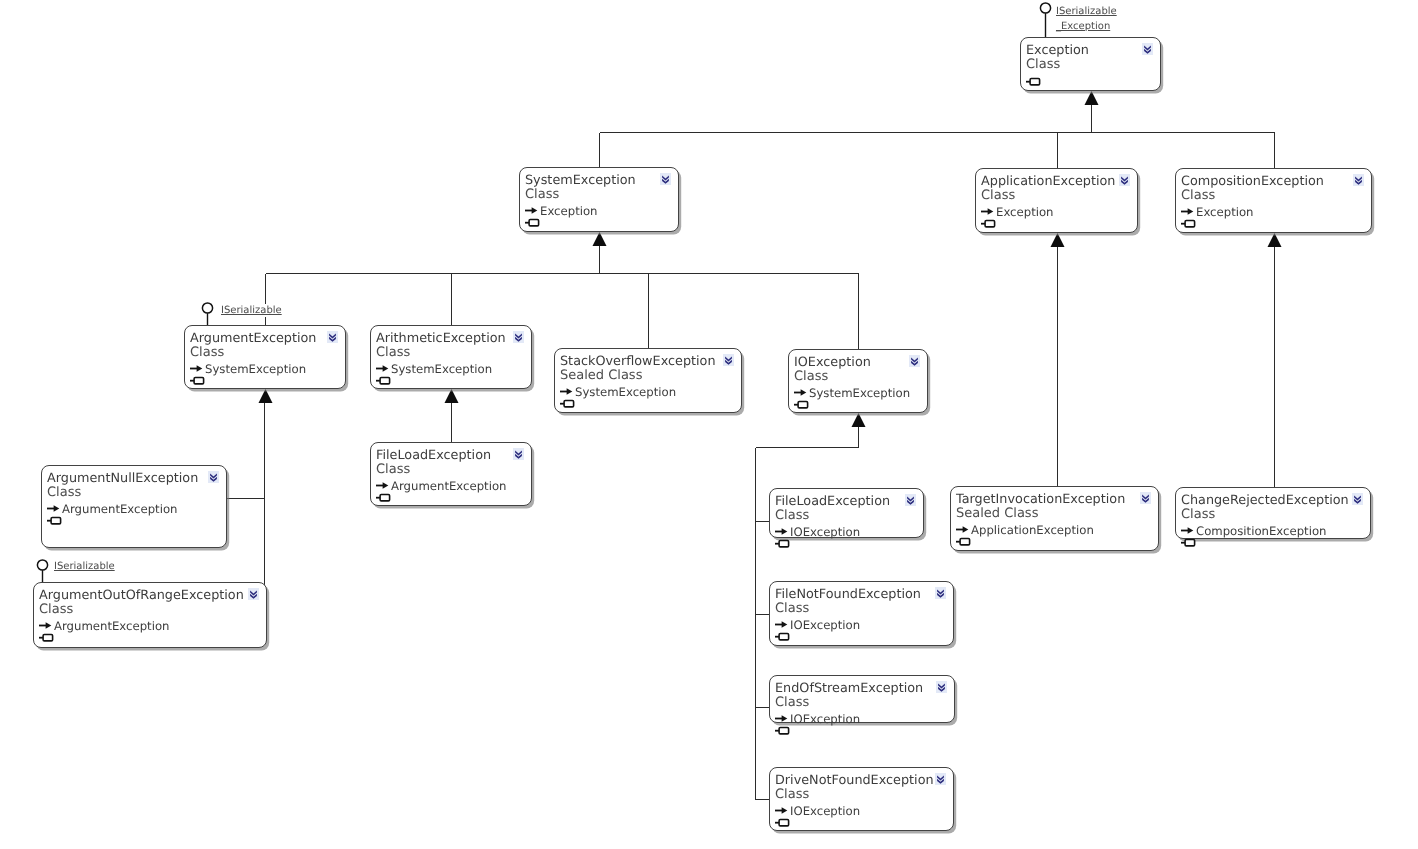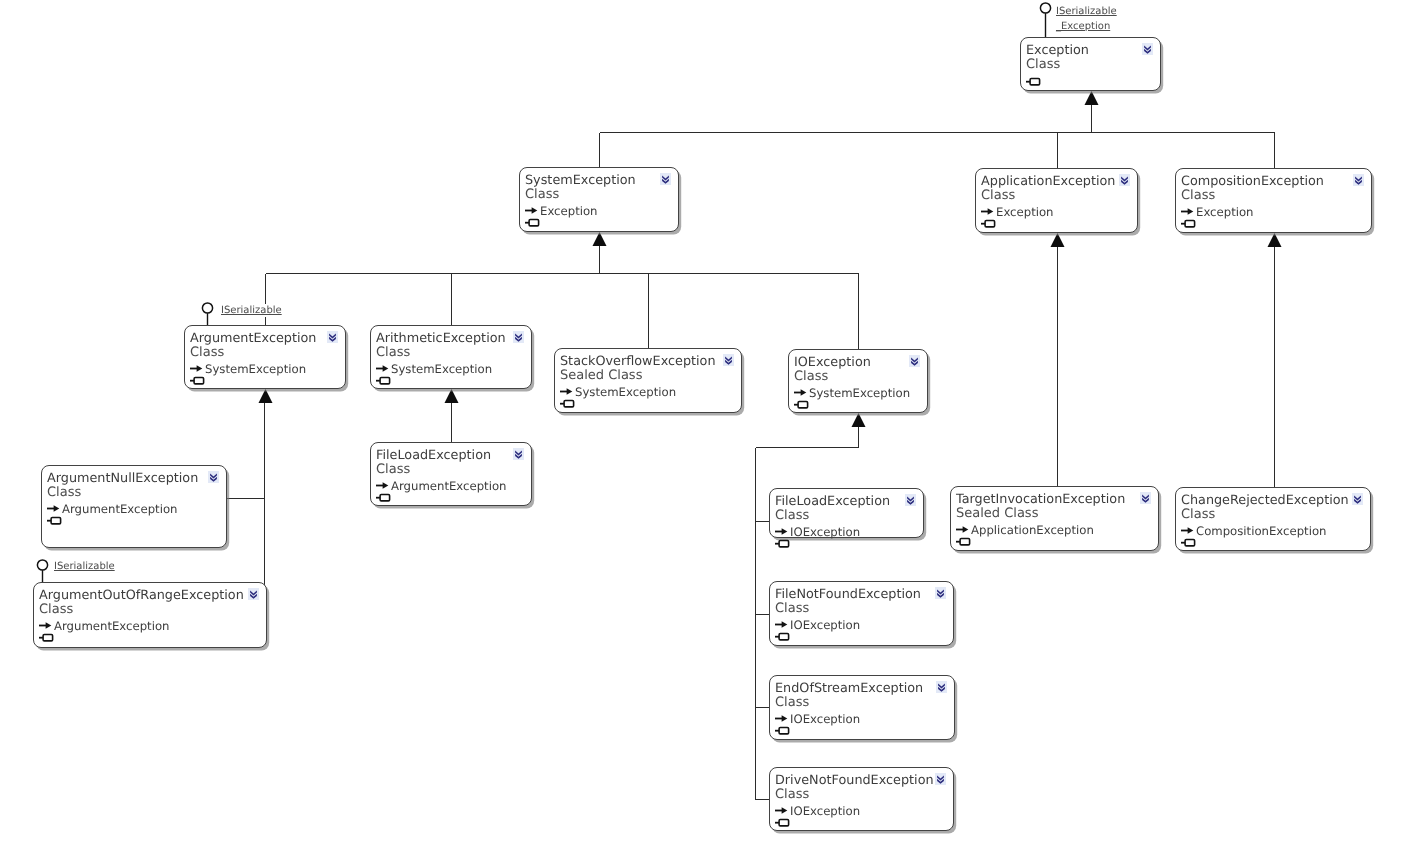--- a/index.html
+++ b/index.html
@@ -299,21 +299,21 @@
         <div class="membicon"><svg width="15" height="9" viewBox="0 0 15 9">
             <path d="M0.0 4.7 H4.3" stroke="#131313" stroke-width="1.8" fill="none"></path>
             <rect x="4.1" y="1.5" width="9.5" height="6.4" rx="1.2" fill="#ffffff" stroke="#131313" stroke-width="1.6"></rect>
           </svg></div>
         <div class="chev"><svg width="11" height="12" viewBox="0 0 11 12">
             <rect x="0" y="0" width="11" height="12" fill="#e3e9f7"></rect>
             <path d="M2.1 2.5 L5.5 5.4 L8.9 2.5 L8.9 4.6 L5.5 7.5 L2.1 4.6 Z" fill="#2b2c7d"></path>
             <path d="M2.1 5.8 L5.5 8.7 L8.9 5.8 L8.9 7.9 L5.5 10.8 L2.1 7.9 Z" fill="#2b2c7d"></path>
           </svg></div>
       </div>
-      <div class="cls" style="left: 769px; top: 675px; width: 186px; height: 65px; text-align: right;">
+      <div class="cls" style="left: 769px; top: 675px; width: 186px; height: 48px; text-align: right;">
         <div class="nm">EndOfStreamException</div>
         <div class="st">Class</div>
         <div class="arrowicon"><svg width="13" height="11" viewBox="0 0 13 11">
             <path d="M0.0 5.5 H7.2" stroke="#131313" stroke-width="1.8" fill="none"></path>
             <path d="M6.6 2.3 L12.3 5.5 L6.6 8.7 Z" fill="#131313"></path>
           </svg></div>
         <div class="bs">IOException</div>
         <div class="membicon"><svg width="15" height="9" viewBox="0 0 15 9">
             <path d="M0.0 4.7 H4.3" stroke="#131313" stroke-width="1.8" fill="none"></path>
             <rect x="4.1" y="1.5" width="9.5" height="6.4" rx="1.2" fill="#ffffff" stroke="#131313" stroke-width="1.6"></rect>
@@ -353,21 +353,21 @@
         <div class="membicon"><svg width="15" height="9" viewBox="0 0 15 9">
             <path d="M0.0 4.7 H4.3" stroke="#131313" stroke-width="1.8" fill="none"></path>
             <rect x="4.1" y="1.5" width="9.5" height="6.4" rx="1.2" fill="#ffffff" stroke="#131313" stroke-width="1.6"></rect>
           </svg></div>
         <div class="chev"><svg width="11" height="12" viewBox="0 0 11 12">
             <rect x="0" y="0" width="11" height="12" fill="#e3e9f7"></rect>
             <path d="M2.1 2.5 L5.5 5.4 L8.9 2.5 L8.9 4.6 L5.5 7.5 L2.1 4.6 Z" fill="#2b2c7d"></path>
             <path d="M2.1 5.8 L5.5 8.7 L8.9 5.8 L8.9 7.9 L5.5 10.8 L2.1 7.9 Z" fill="#2b2c7d"></path>
           </svg></div>
       </div>
-      <div class="cls" style="left: 1175px; top: 487px; width: 196px; height: 64px; padding-left: 47px;">
+      <div class="cls" style="left: 1175px; top: 487px; width: 196px; height: 52px; padding-left: 47px;">
         <div class="nm">ChangeRejectedException</div>
         <div class="st">Class</div>
         <div class="arrowicon"><svg width="13" height="11" viewBox="0 0 13 11">
             <path d="M0.0 5.5 H7.2" stroke="#131313" stroke-width="1.8" fill="none"></path>
             <path d="M6.6 2.3 L12.3 5.5 L6.6 8.7 Z" fill="#131313"></path>
           </svg></div>
         <div class="bs">CompositionException</div>
         <div class="membicon"><svg width="15" height="9" viewBox="0 0 15 9">
             <path d="M0.0 4.7 H4.3" stroke="#131313" stroke-width="1.8" fill="none"></path>
             <rect x="4.1" y="1.5" width="9.5" height="6.4" rx="1.2" fill="#ffffff" stroke="#131313" stroke-width="1.6"></rect>

